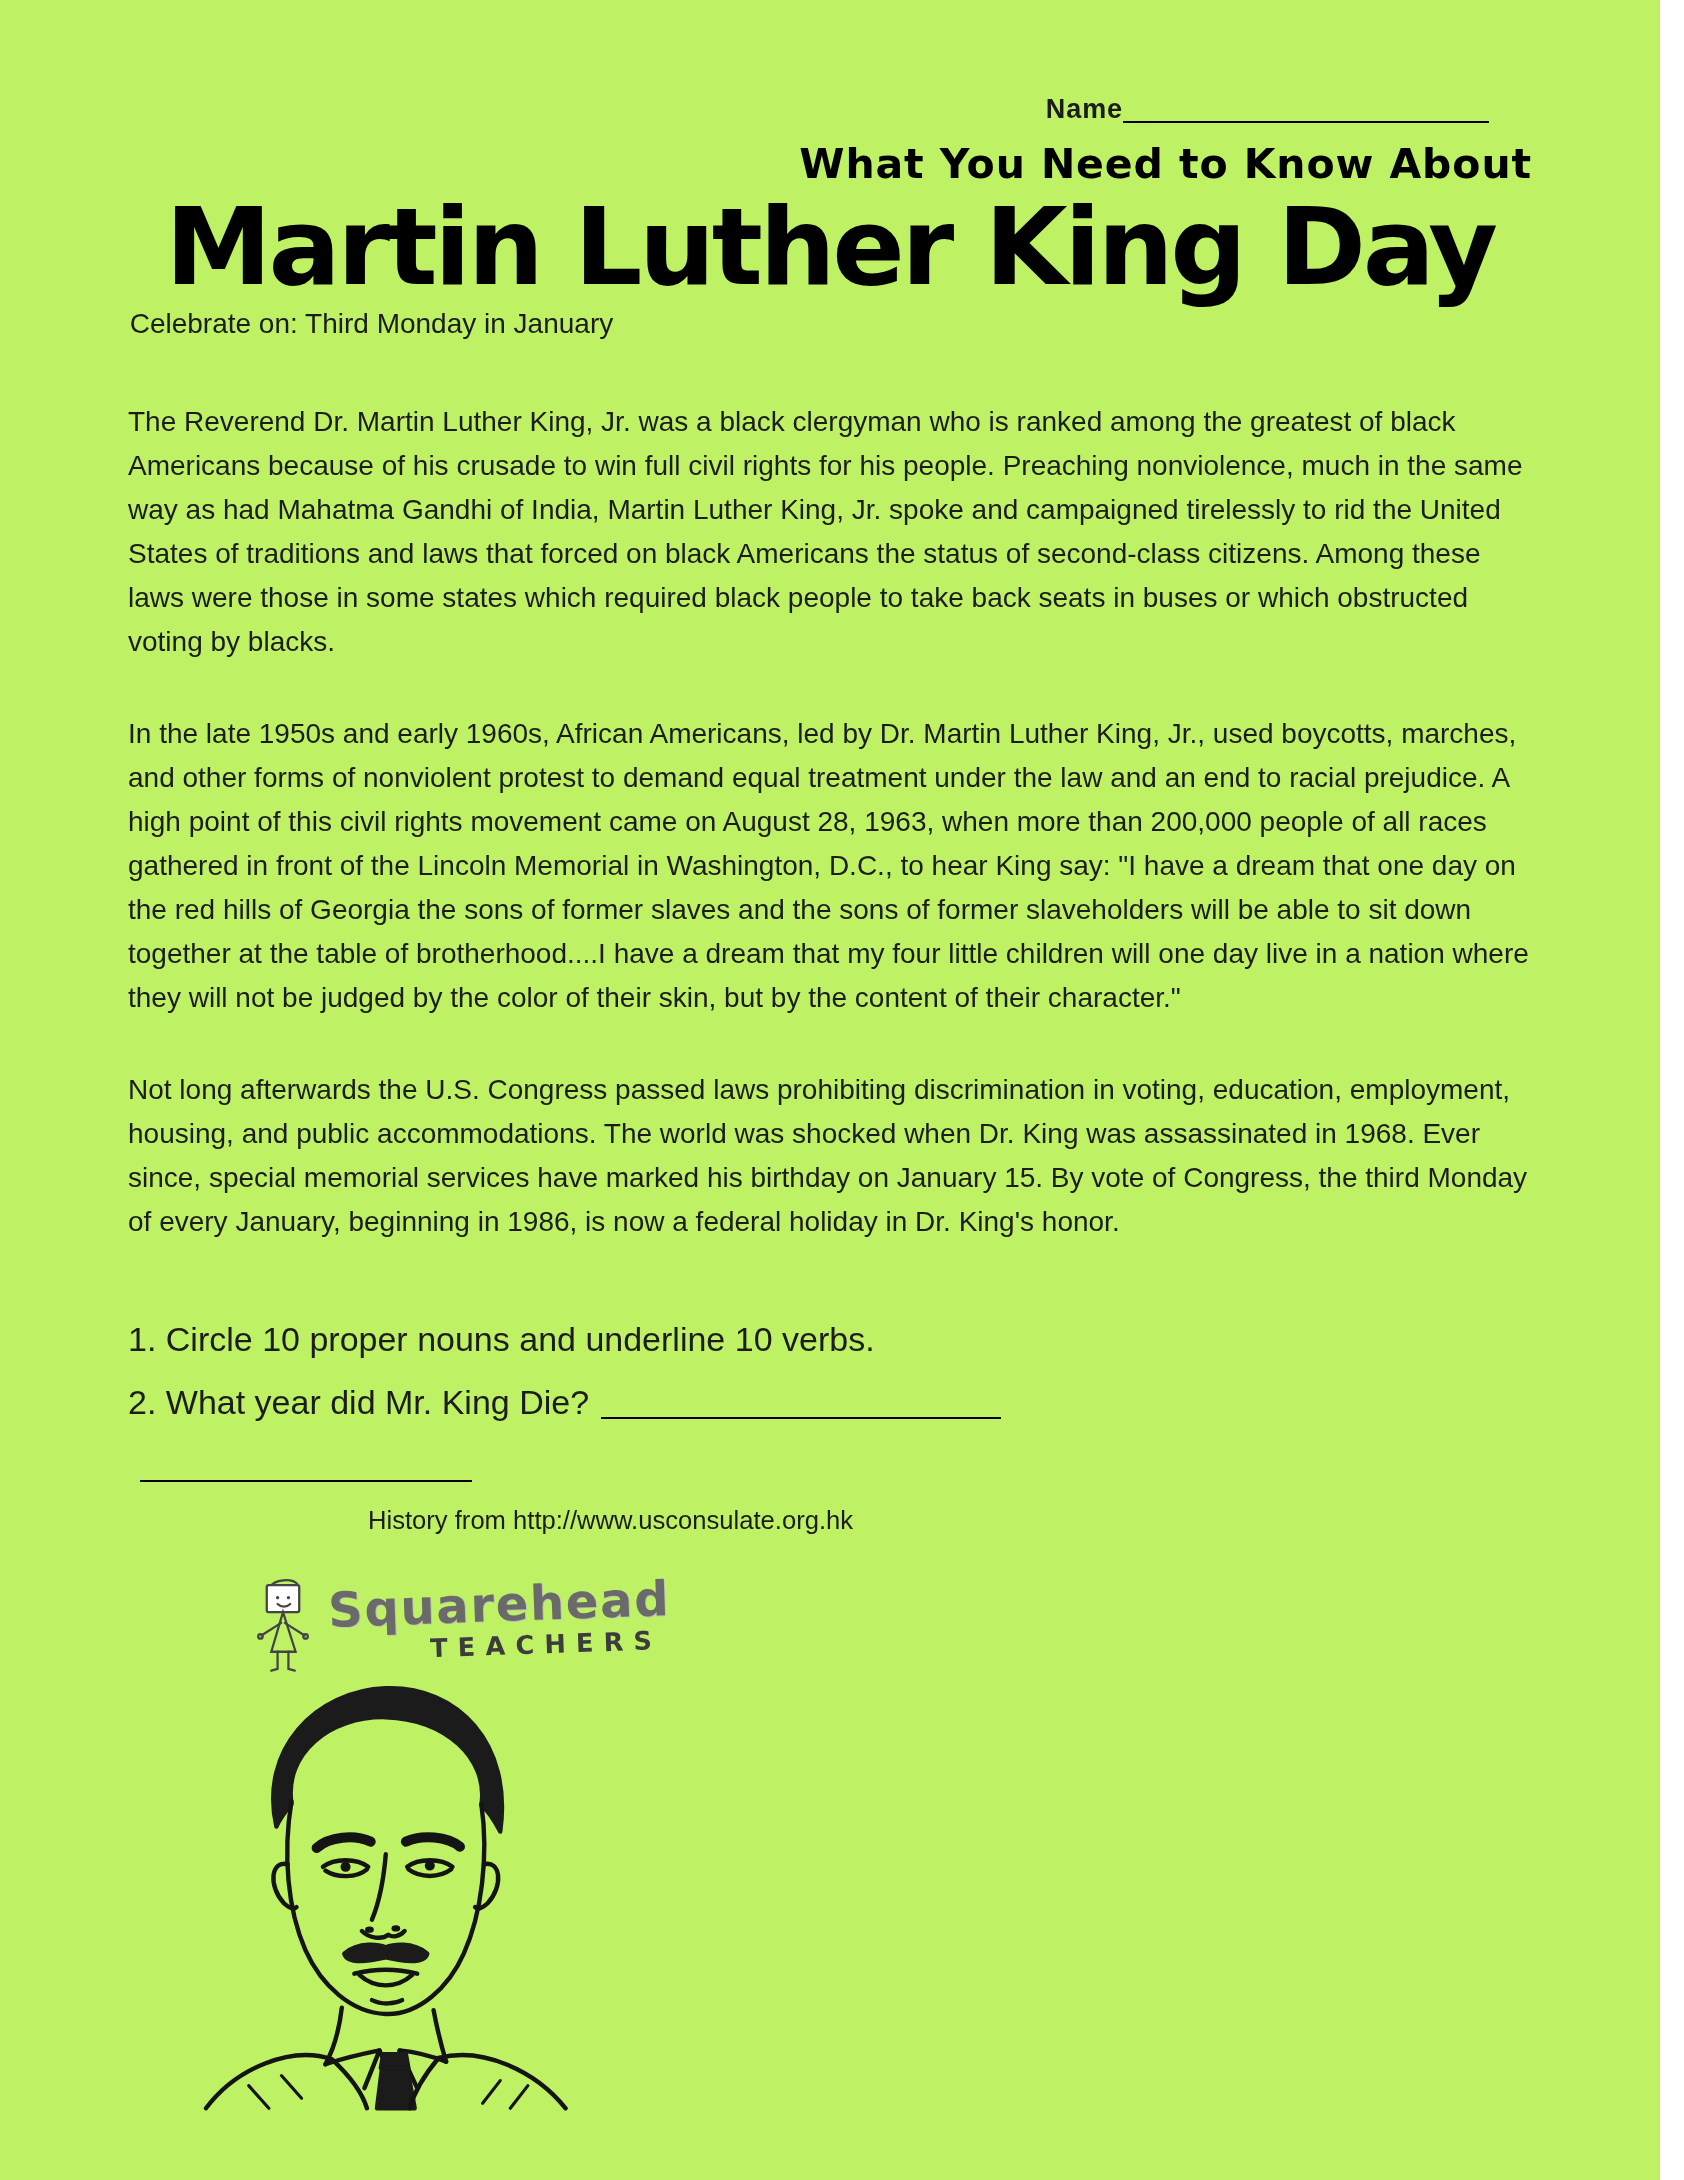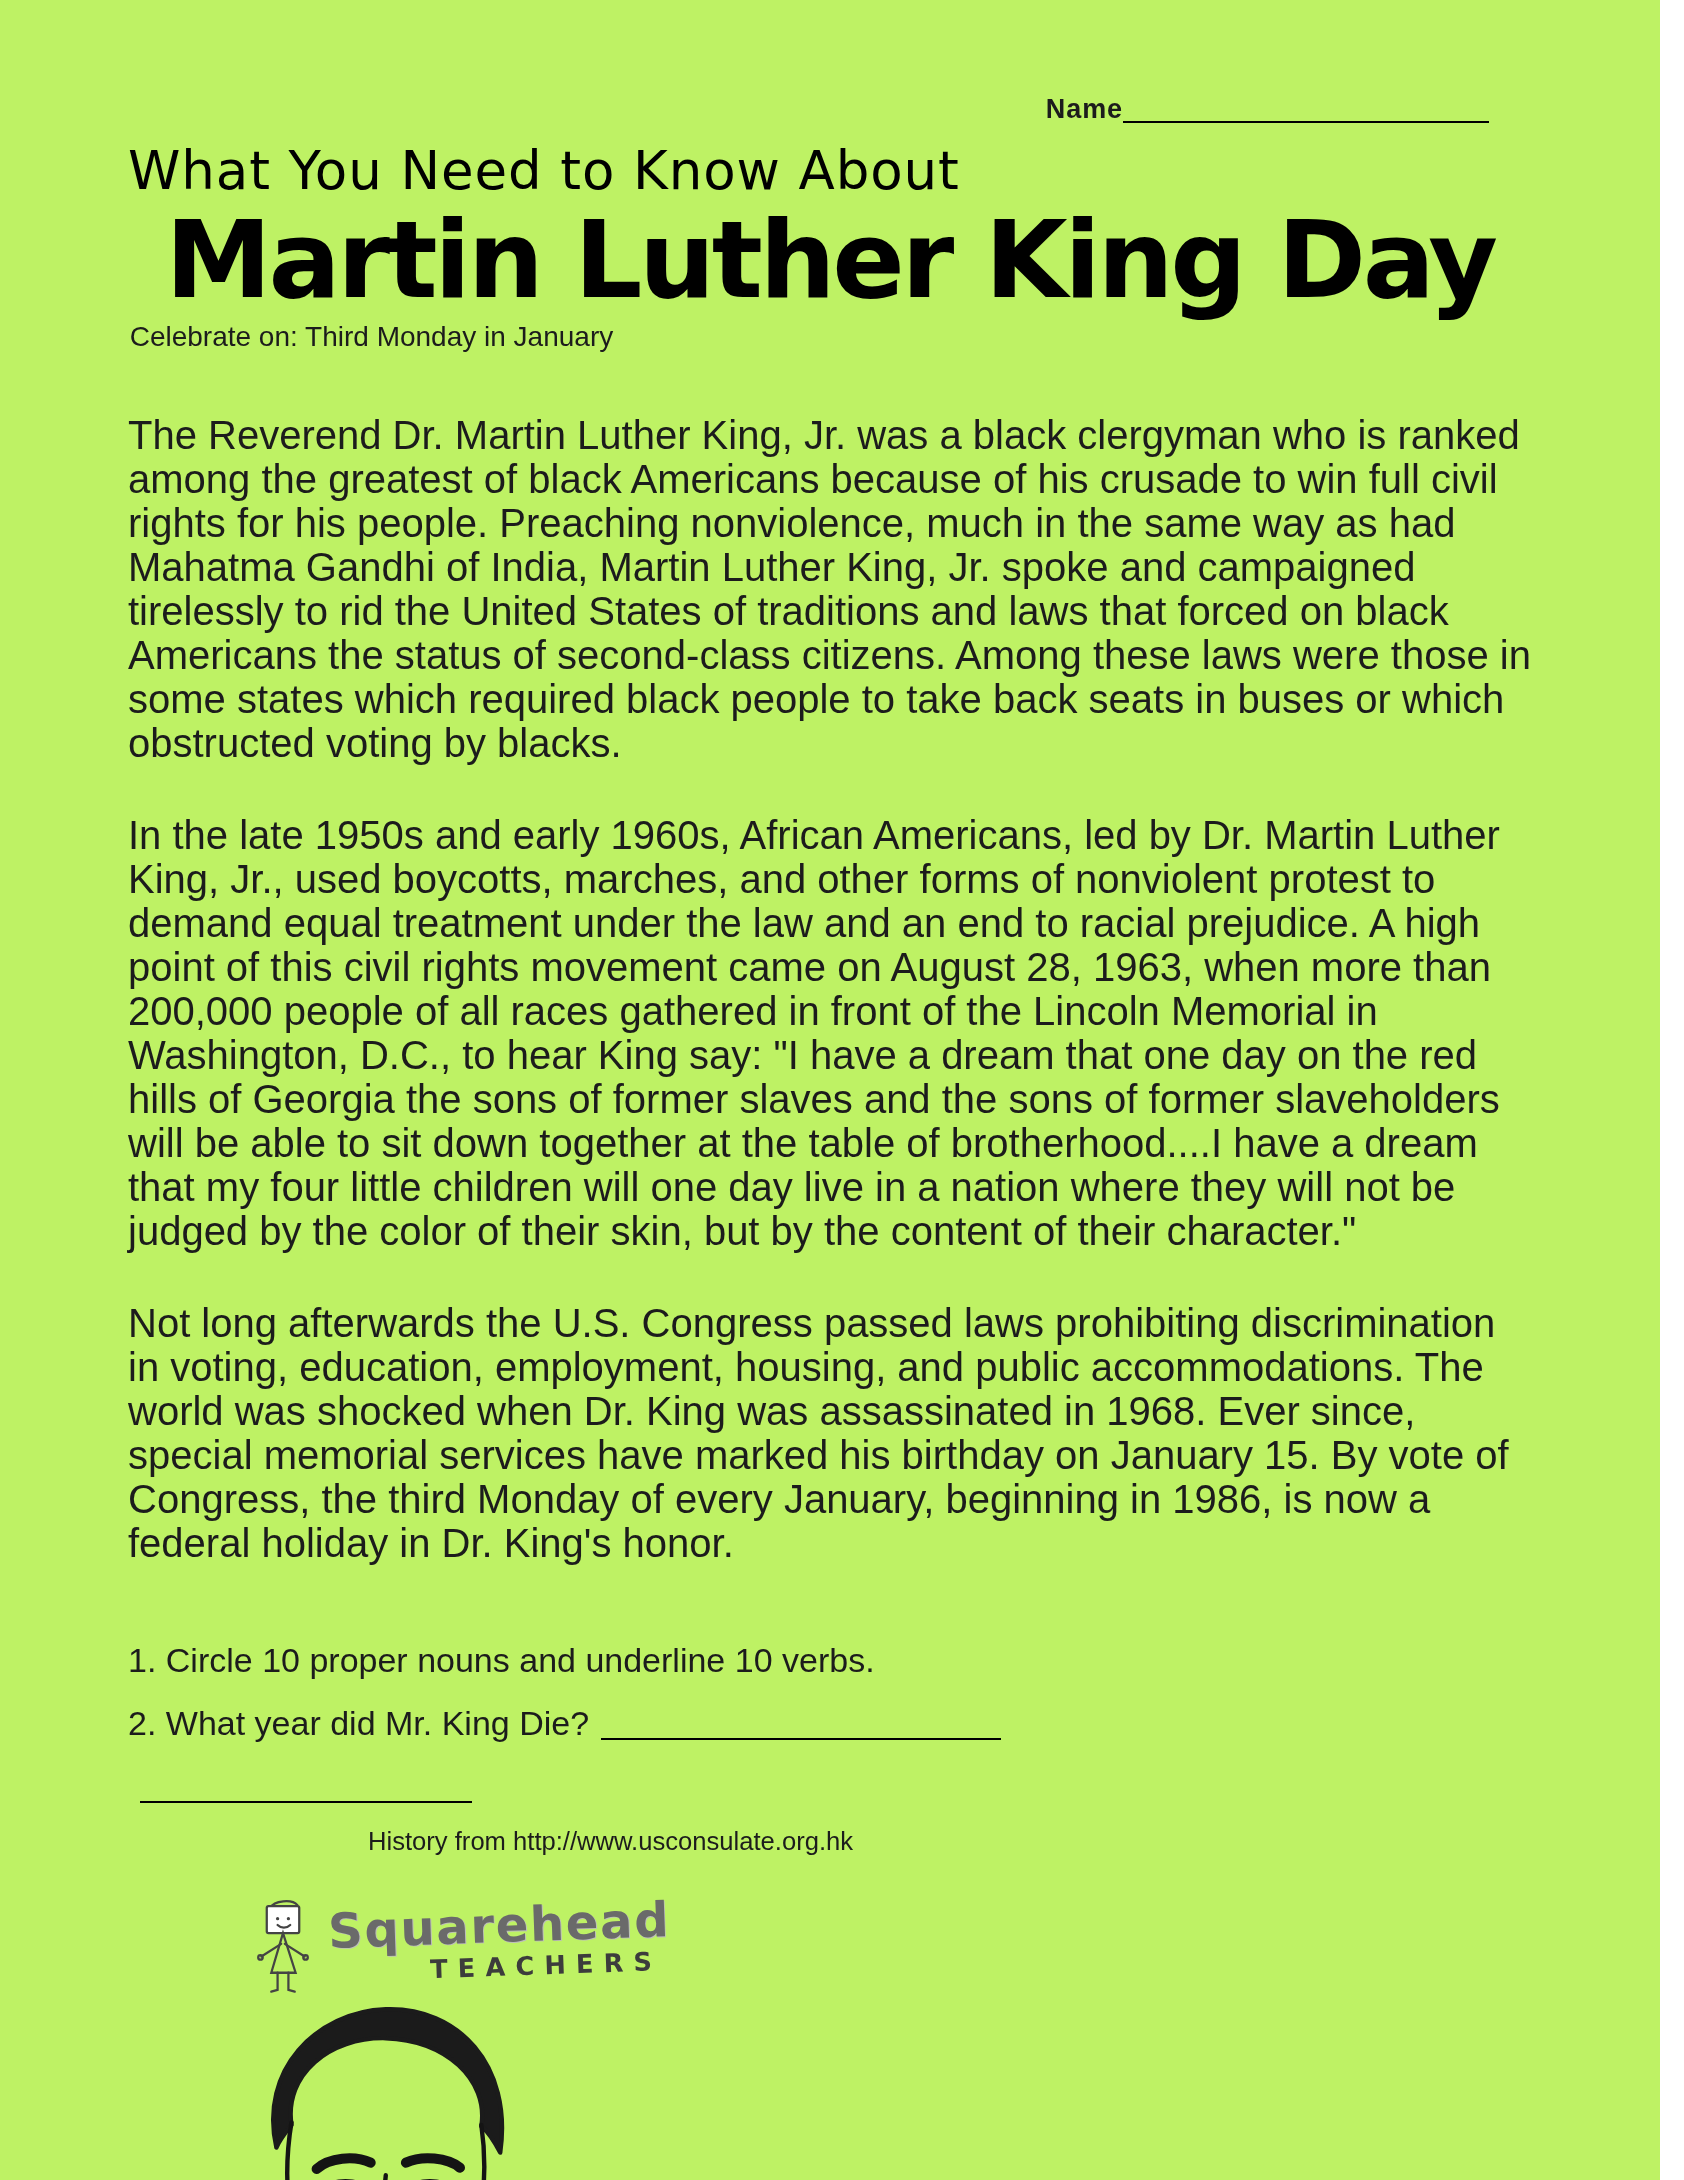--- a/index.html
+++ b/index.html
@@ -34,23 +34,23 @@
     display: inline-block;
     width: 366px;
     height: 25.6px;
     border-bottom: 2.6px solid #000;
     vertical-align: -5.1px;
   }
 
   
   .title1 {
     font-family: "DejaVu Sans", sans-serif;
-    font-size: 53px;
-    font-weight: 400;
-    text-align: left;
+    font-size: 41px;
+    font-weight: 700;
+    text-align: right;
     margin: 15.3px 0 0 0;
     letter-spacing: 0.9px;
     color: #000;
   }
   .title2 {
     font-family: "DejaVu Sans", sans-serif;
     font-size: 107px;
     font-weight: 800;
     text-align: center;
     margin: 5.1px 0 0 0;
@@ -59,21 +59,21 @@
     white-space: nowrap;
     color: #000;
   }
   .celebrate {
     font-size: 28px;
     margin: 5.1px 0 60px 1.7px;
   }
 
   
   .para {
-    font-size: 40px;
+    font-size: 28px;
     line-height: 44px;
     margin: 0 0 48px 0;
     max-width: 1421px;
   }
 
   
   .bottom {
     display: flex;
     flex-direction: column;
     align-items: flex-start;

